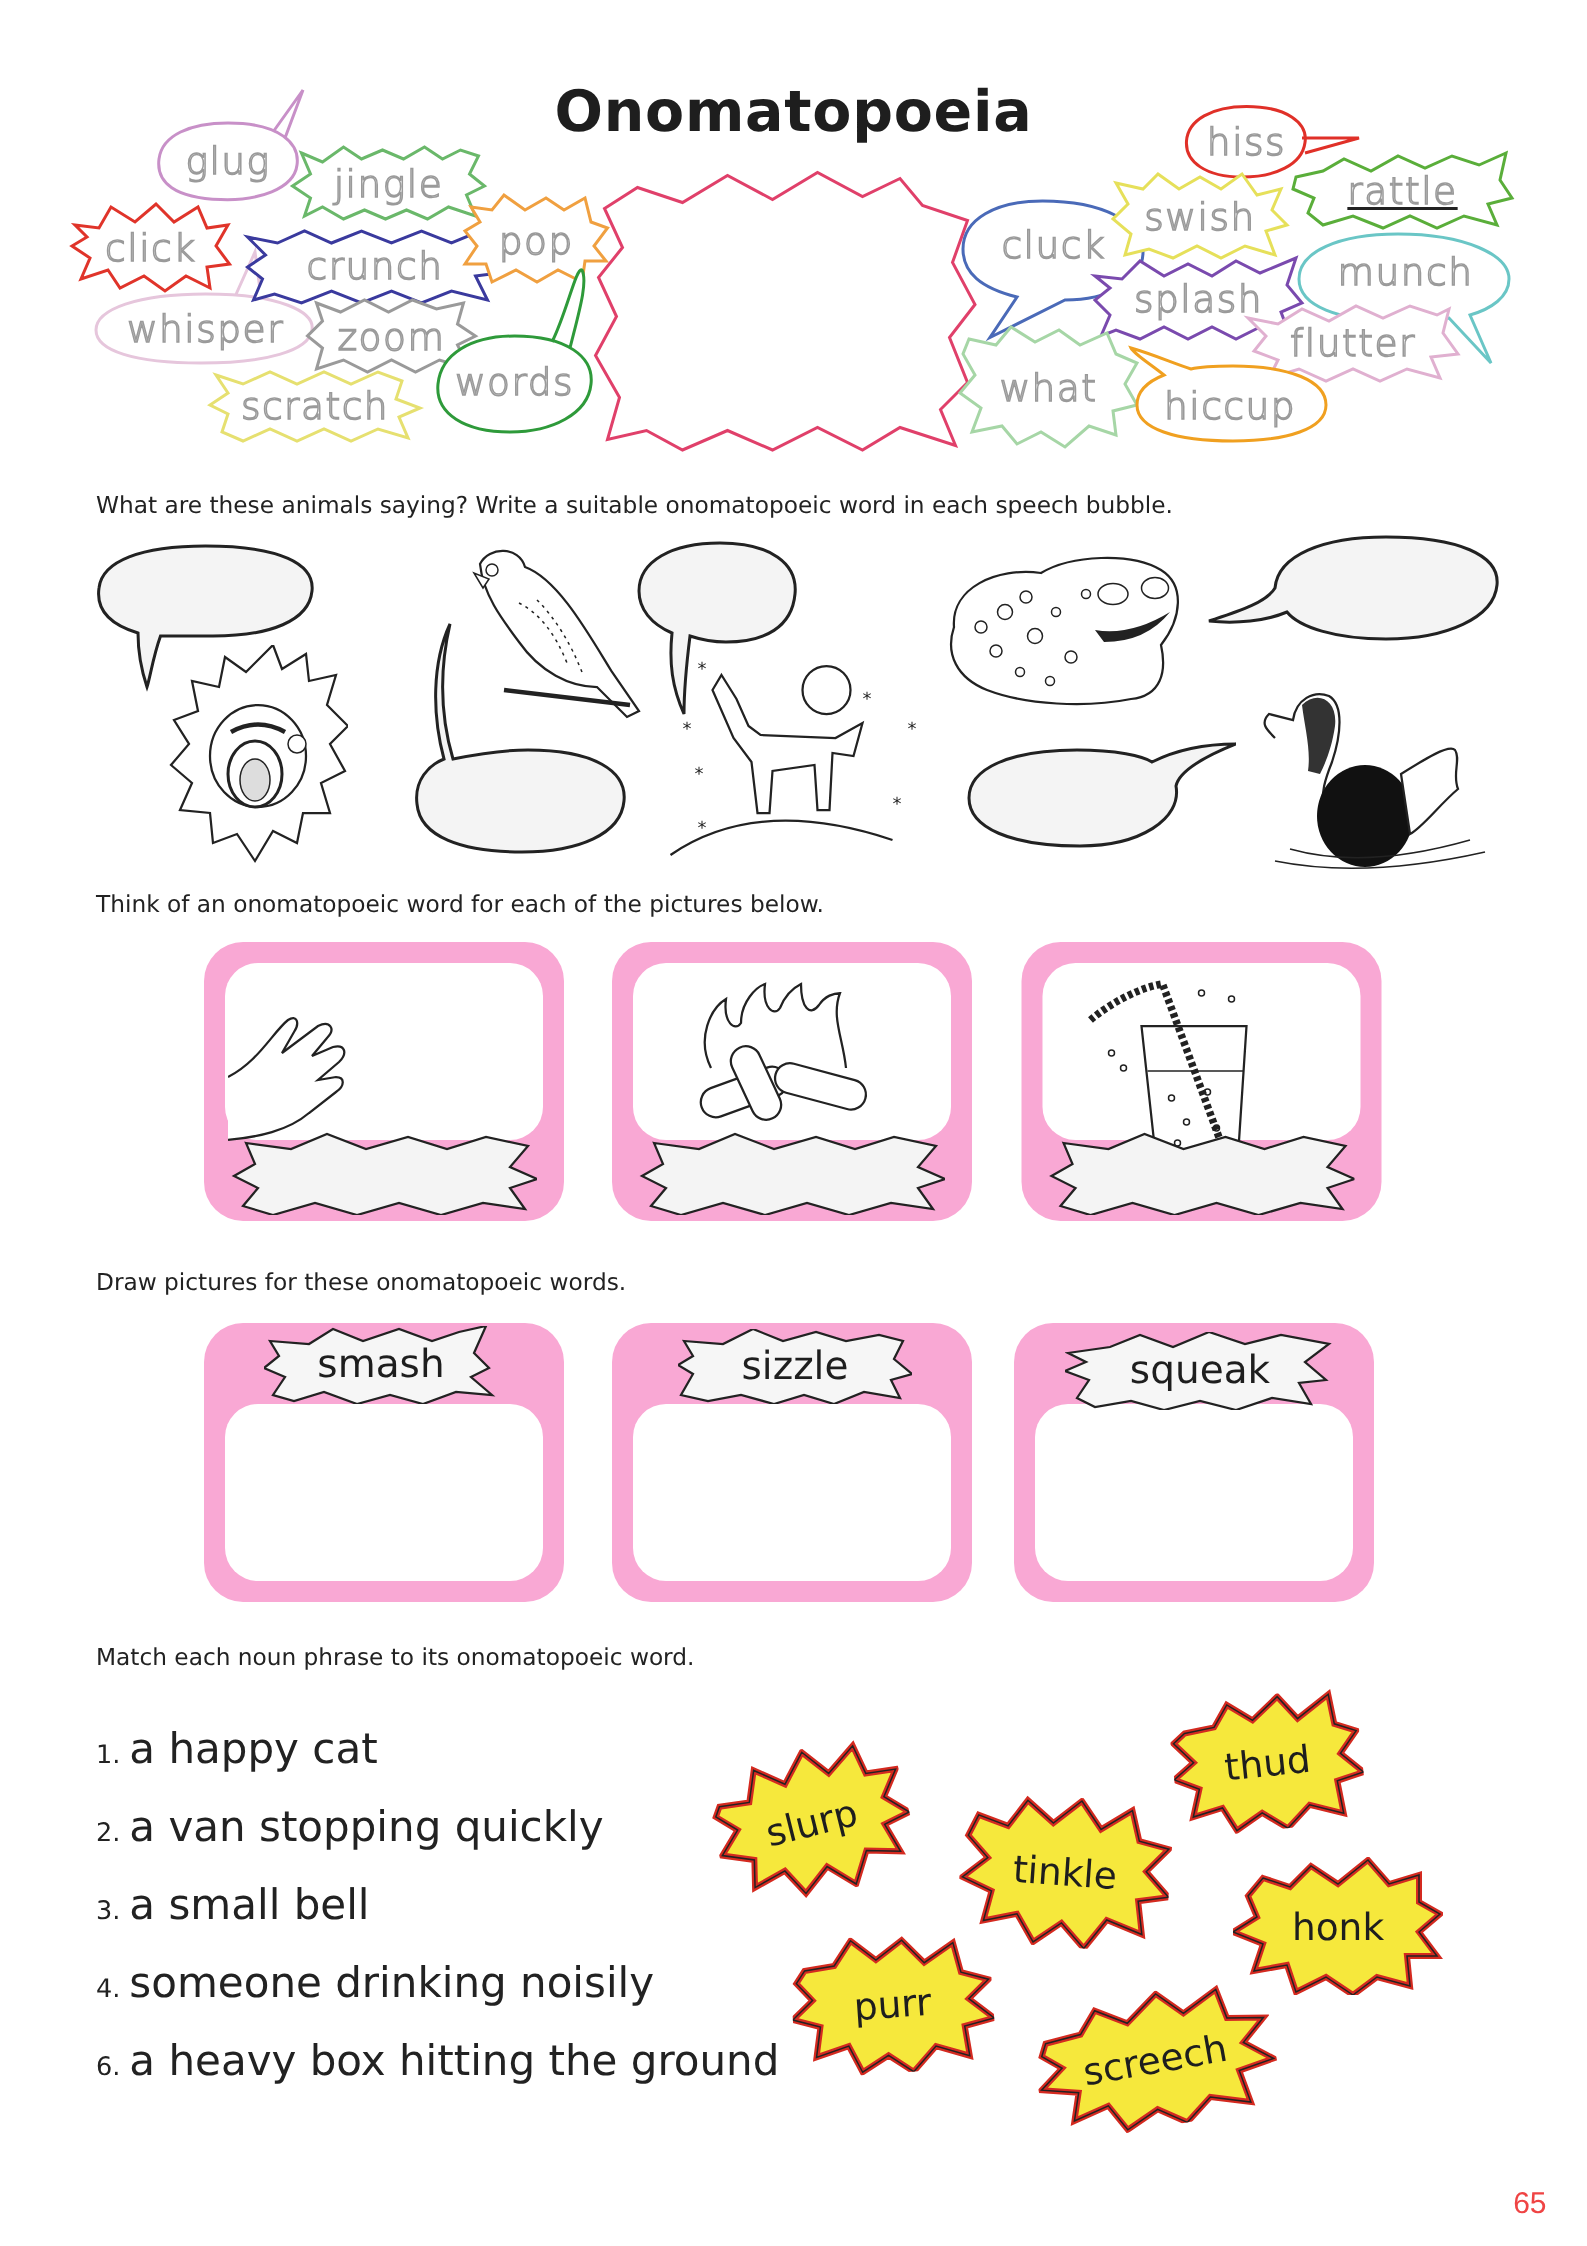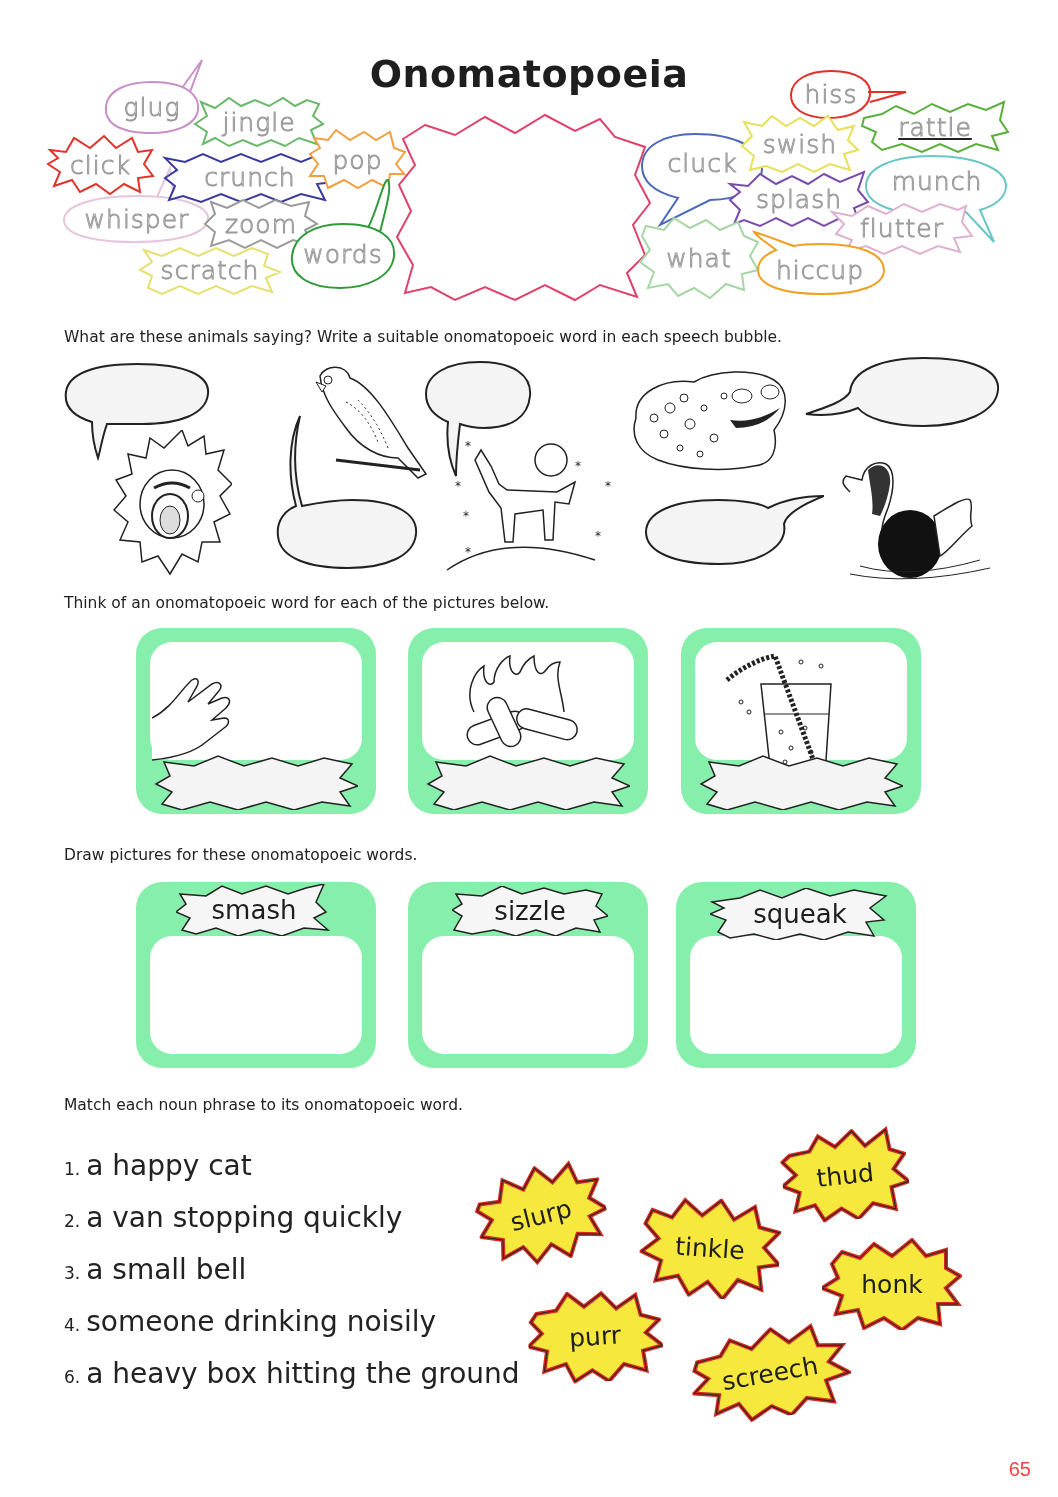--- a/index.html
+++ b/index.html
@@ -6,21 +6,21 @@
   body { width:1058px; height:1497px; position:relative; overflow:hidden; font-family:"DejaVu Sans", sans-serif; color:#222; }
   .abs { position:absolute; }
   .title { left:0; width:1058px; top:52px; text-align:center; font-size:38px; font-weight:bold; color:#1e1e1e; letter-spacing:0.5px; }
   .word { position:absolute; display:flex; align-items:center; justify-content:center; }
   .word svg { position:absolute; left:0; top:0; overflow:visible; }
   .word span { position:relative; font-family:"DejaVu Sans", sans-serif; font-size:25px; color:#fff; -webkit-text-stroke:1px #9a9a9a; letter-spacing:1px; font-weight:300; }
   .remember { left:395px; top:115px; width:255px; height:185px; }
   .remember-text { position:absolute; left:0; top:30px; width:100%; text-align:center; font-size:15.5px; line-height:23px; color:#222; }
   .remember-head { font-variant:small-caps; font-weight:bold; font-size:15px; display:block; }
   .instr { left:64px; font-size:15.5px; color:#222; }
-  .card { position:absolute; background:#86efac; border-radius:26px; }
+  .card { position:absolute; background:#f9a8d4; border-radius:26px; }
   .card .inner { position:absolute; background:#fff; border-radius:22px; }
   .match-list { left:64px; top:1140px; }
   .match-item { font-size:28px; height:52px; line-height:52px; color:#222; white-space:nowrap; }
   .match-item .num { font-size:17px; margin-right:6px; }
   .burst { position:absolute; }
   .burst span { position:absolute; left:0; top:0; width:100%; height:100%; display:flex; align-items:center; justify-content:center; font-size:25px; color:#1e1e1e; }
   .page-num { right:27px; top:1458px; font-family:"Liberation Sans", sans-serif; font-size:20px; color:#ef4444; }
   .label-burst span { font-size:26px; color:#1e1e1e; }
 </style>
 </head>

